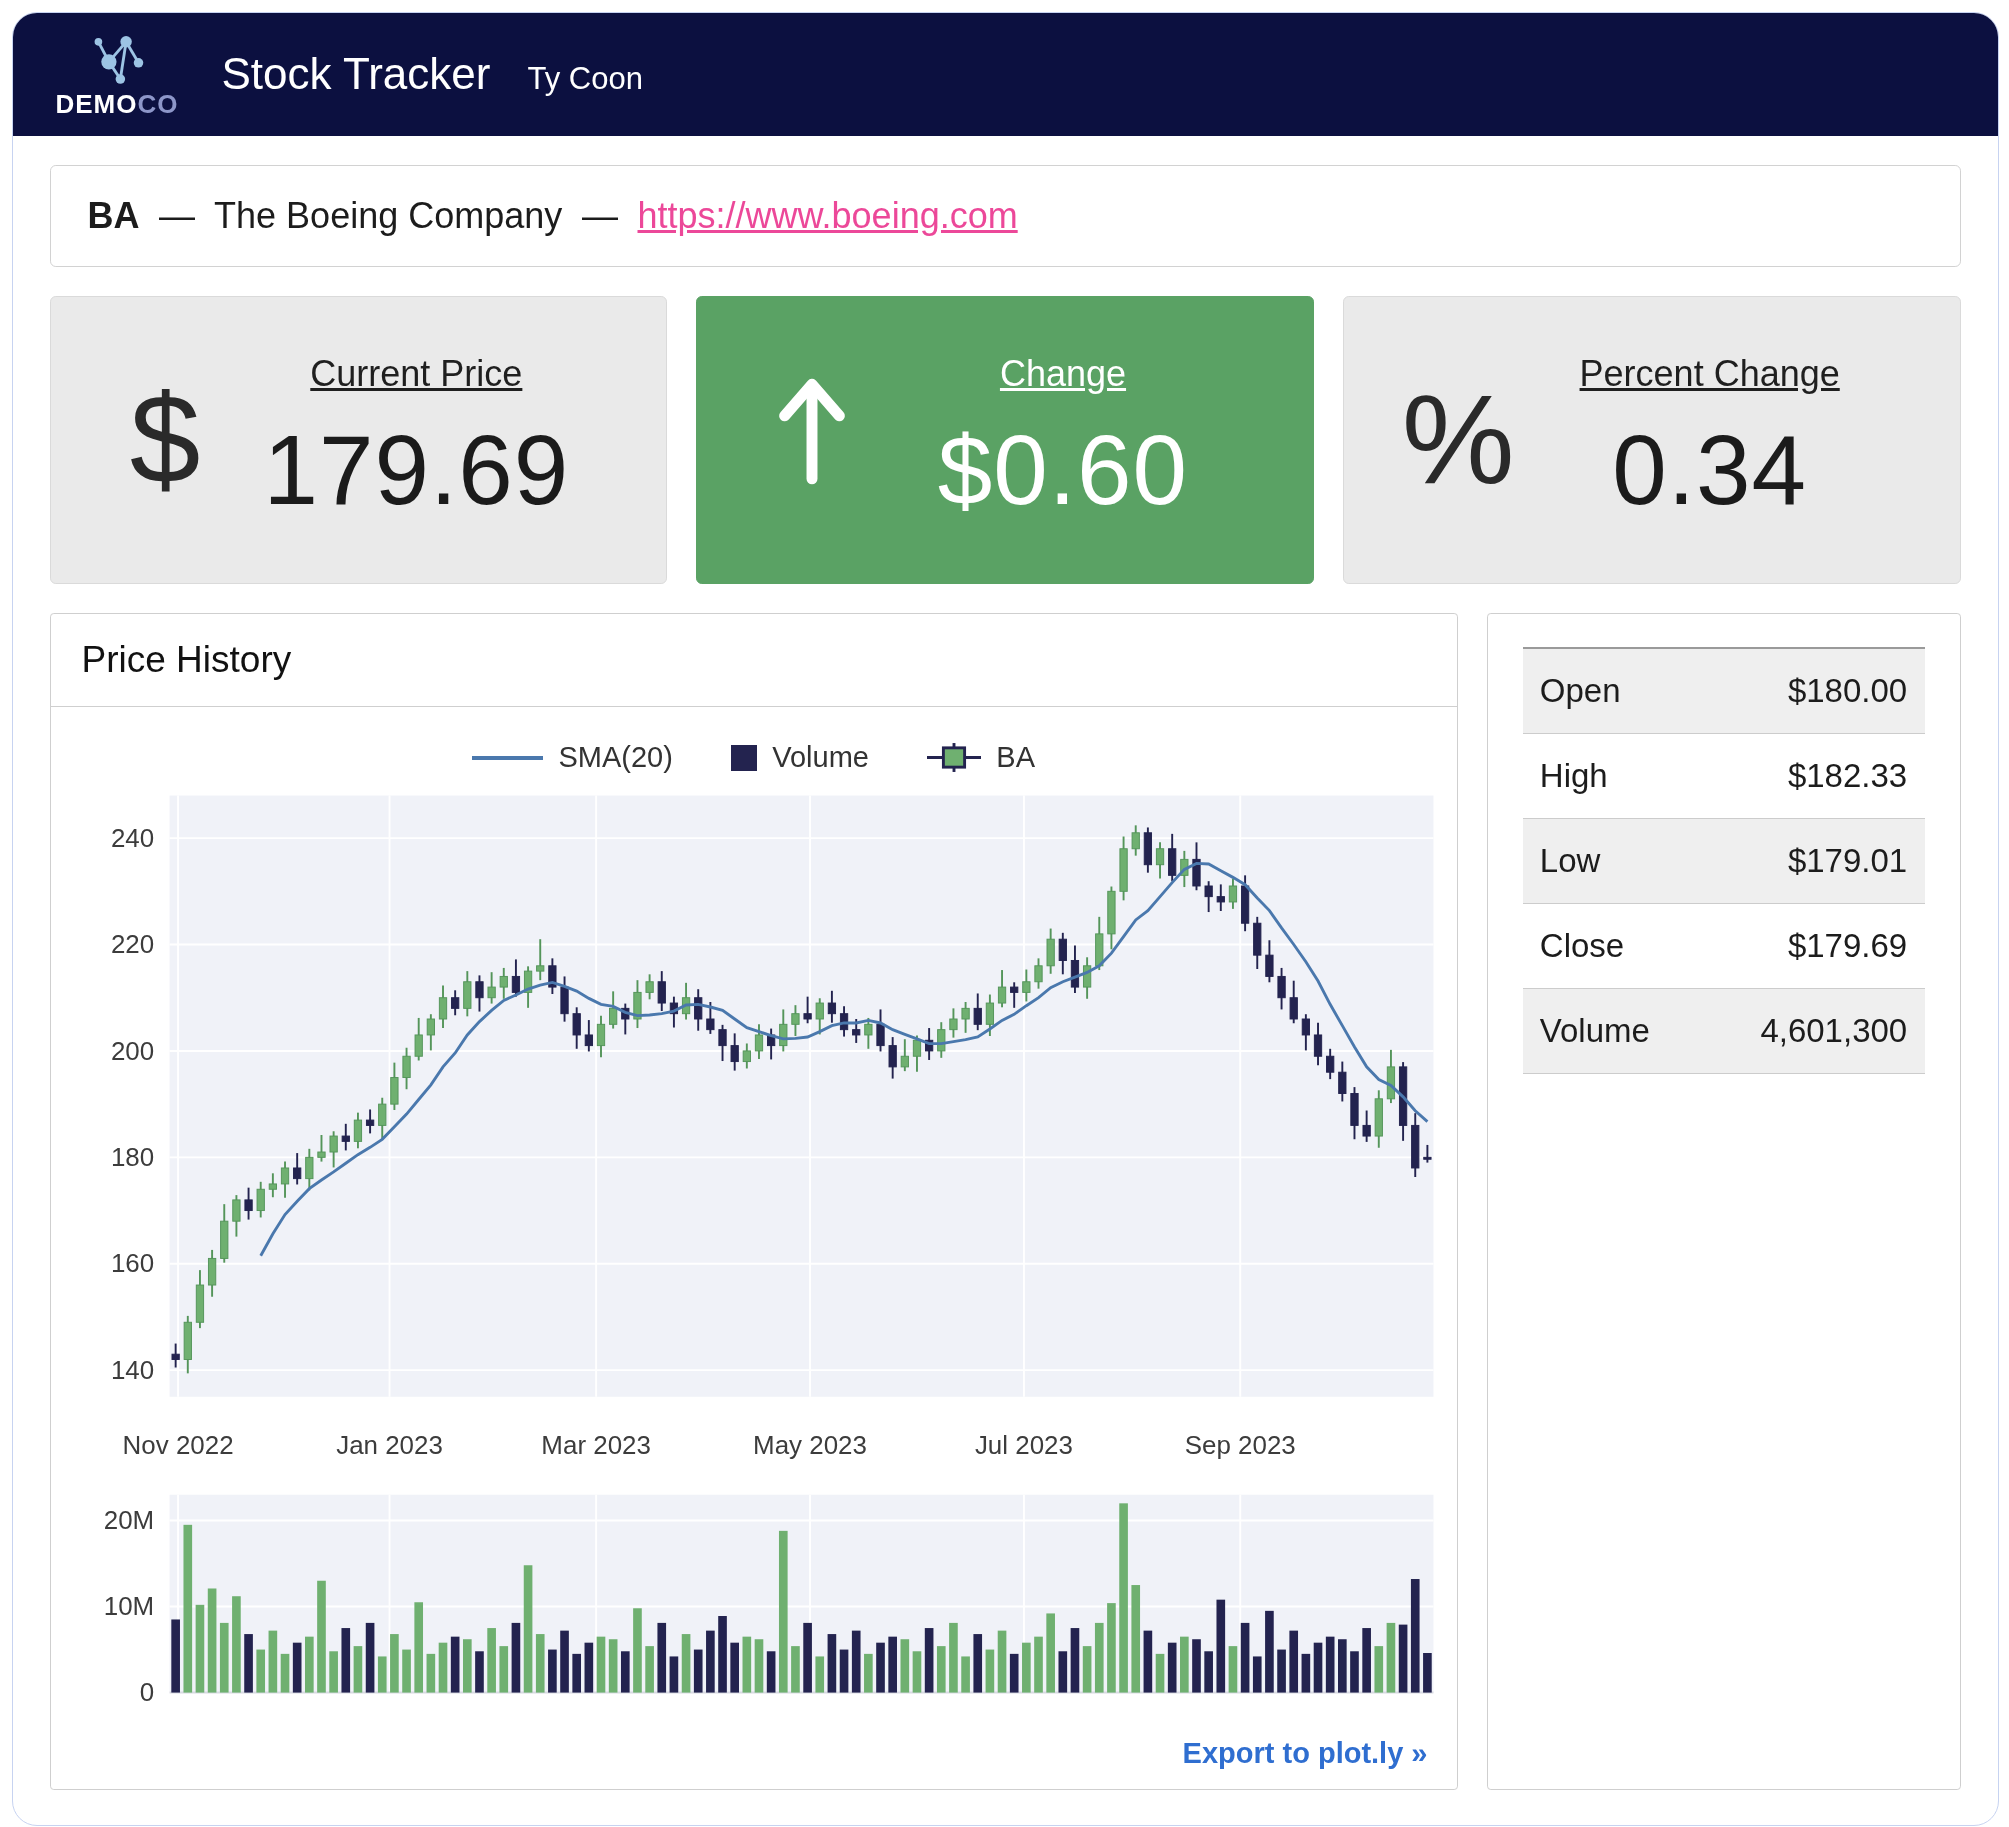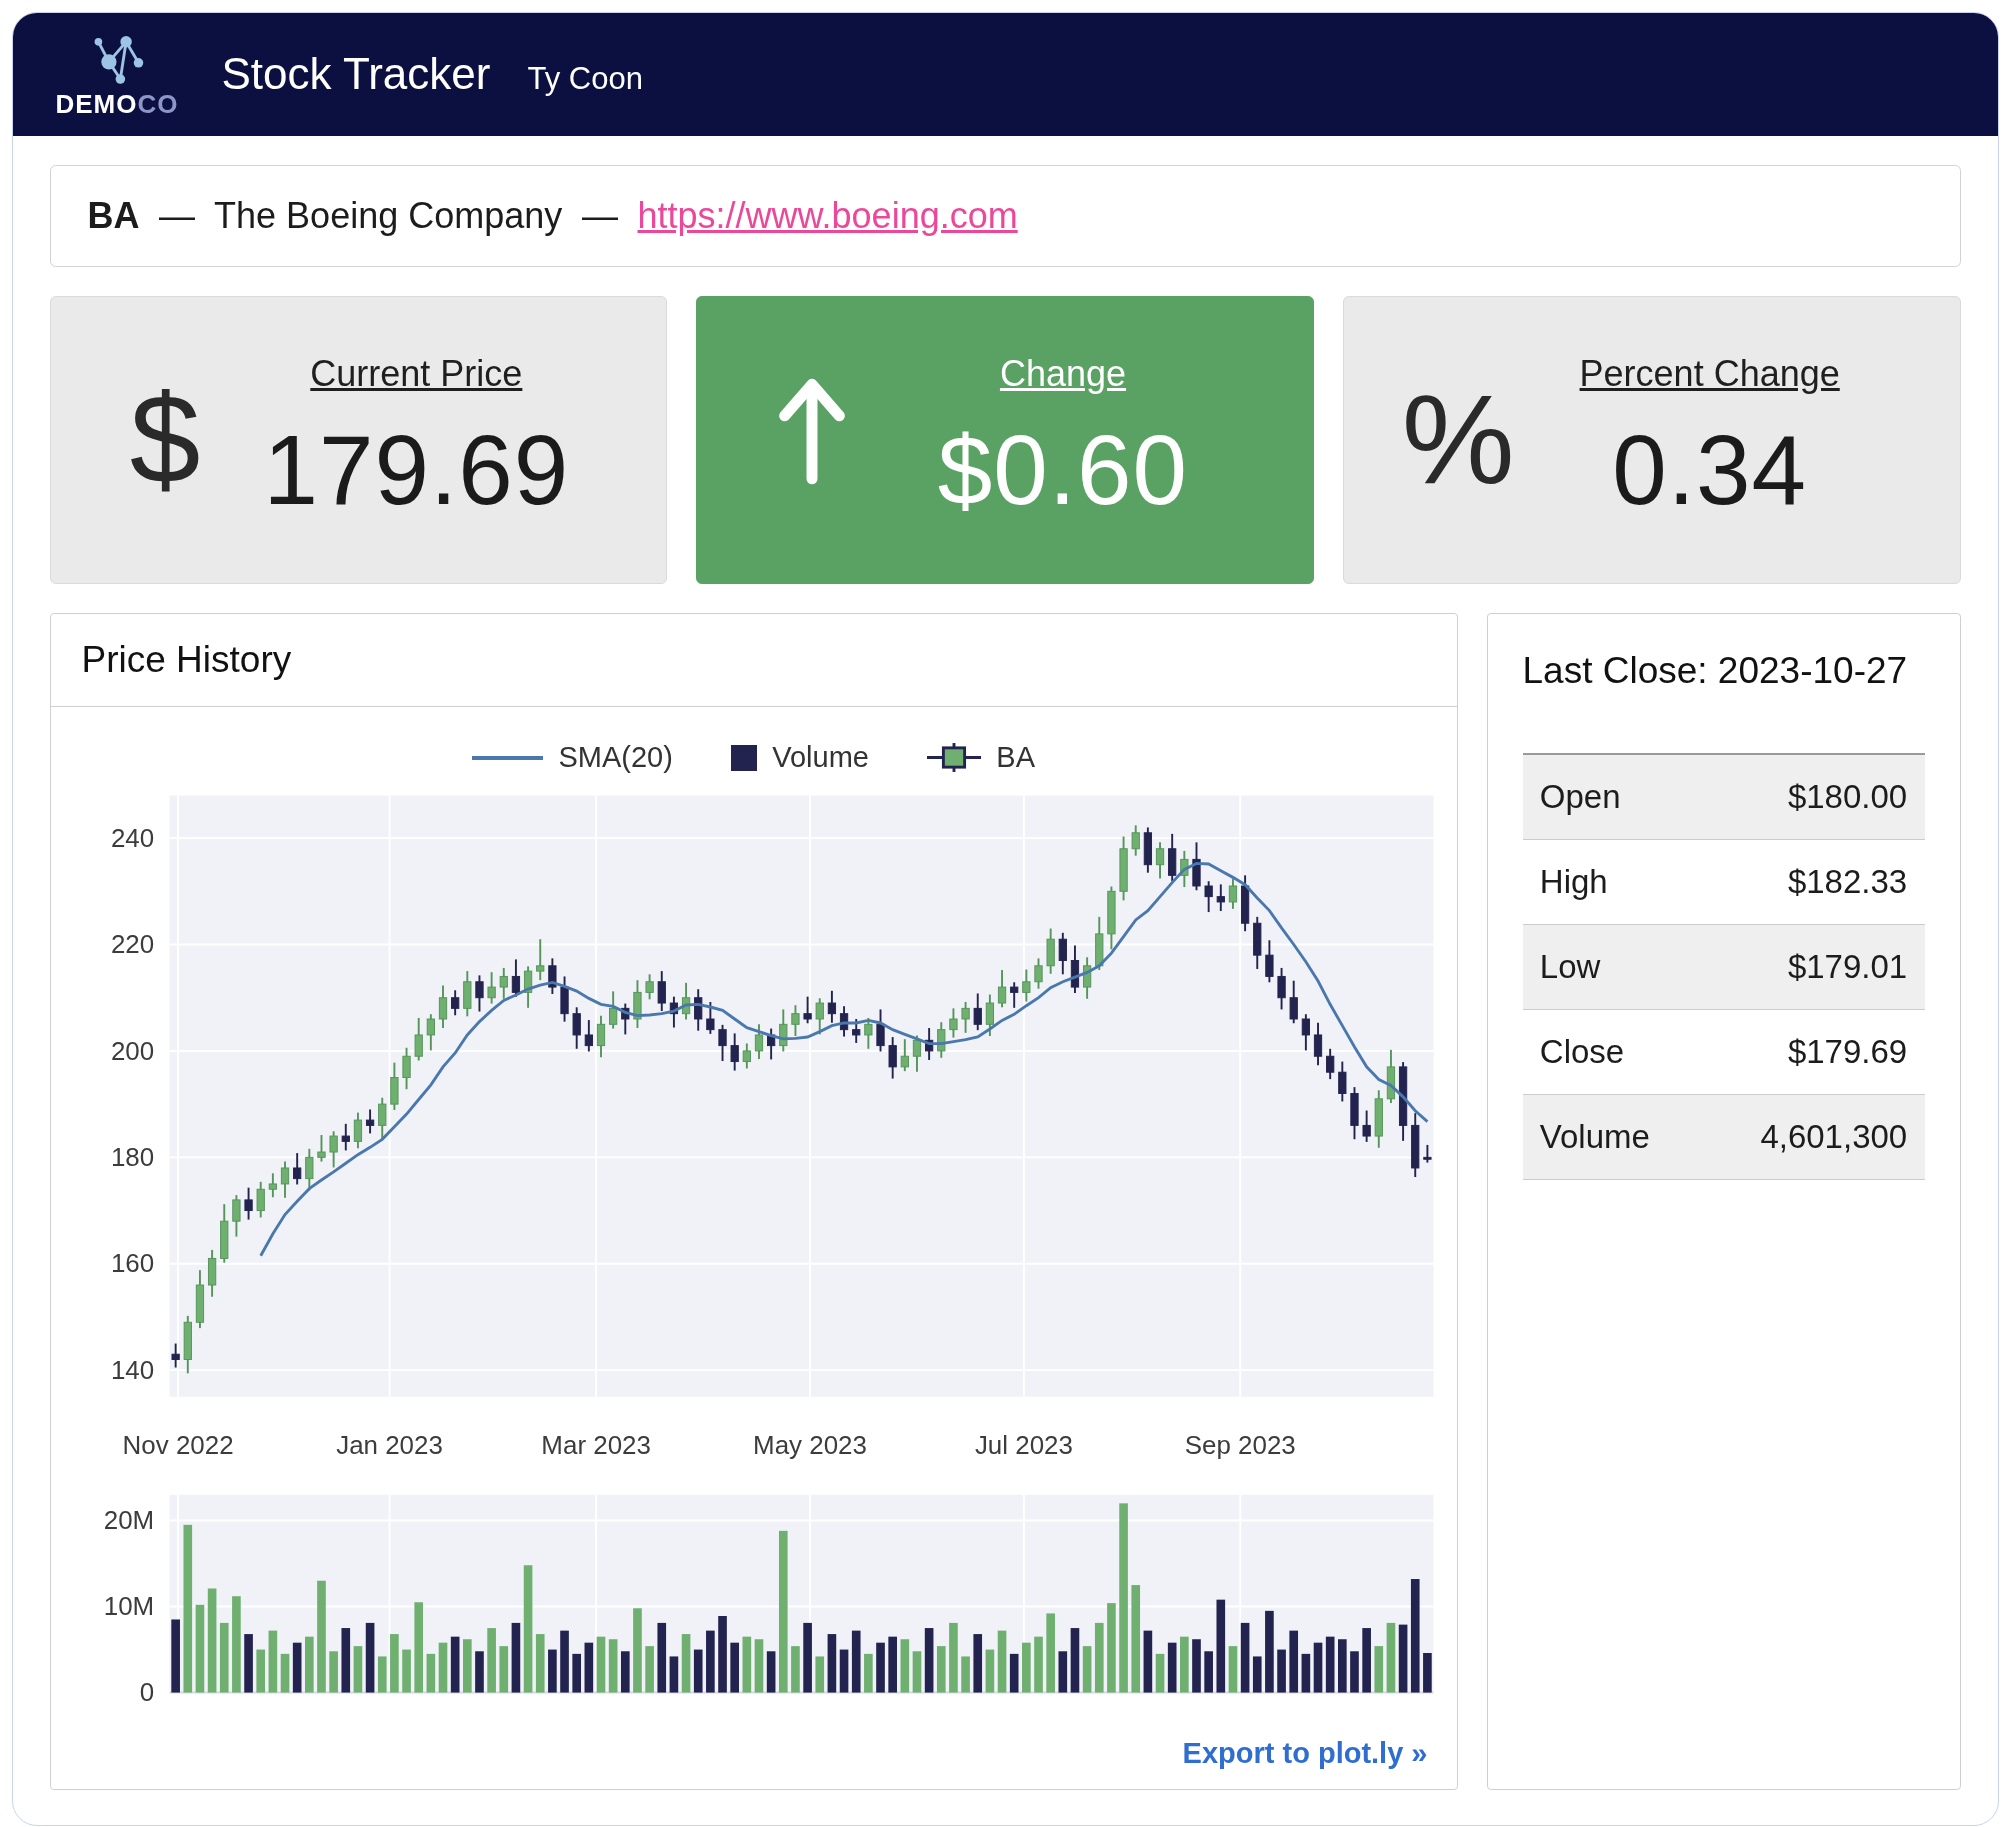--- a/index.html
+++ b/index.html
@@ -500,21 +500,20 @@
             <rect x="1417.873076923077" y="390.70796460176996" width="7.6" height="2" fill="#23234f" stroke="#23234f" stroke-width="1"></rect>
             <path d="M206.9 493.2L219.6 470.3L232.2 450.3L244.9 436.4L257.5 423.3L270.2 414.3L282.8 405.9L295.5 396.9L308.1 387.9L320.8 380.3L333.4 372.0L346.1 358.9L358.8 345.7L371.4 330.5L384.1 315.2L396.7 296.5L409.4 282.0L422.0 263.3L434.7 249.4L447.3 237.7L460.0 227.3L472.6 221.7L485.3 215.5L497.9 211.4L510.6 208.6L523.3 212.7L535.9 217.6L548.6 225.2L561.2 231.4L573.9 233.5L586.5 239.7L599.2 243.2L611.8 242.5L624.5 241.1L637.1 238.4L649.8 232.1L662.4 231.4L675.1 234.2L687.8 237.7L700.4 246.7L713.1 255.7L725.7 259.8L738.4 264.0L751.0 267.4L763.7 266.8L776.3 265.4L789.0 259.8L801.6 253.6L814.3 250.8L826.9 250.8L839.6 248.1L852.3 250.8L864.9 257.8L877.6 262.6L890.2 267.4L902.9 272.3L915.5 272.3L928.2 270.2L940.8 268.1L953.5 265.4L966.1 257.1L978.8 248.1L991.4 241.8L1004.1 232.8L1016.8 224.5L1029.4 214.1L1042.1 207.9L1054.7 203.0L1067.4 198.2L1080.0 191.3L1092.7 178.1L1105.3 160.8L1118.0 143.5L1130.6 133.8L1143.3 119.3L1155.9 104.7L1168.6 90.9L1181.3 84.6L1193.9 85.3L1206.6 92.3L1219.2 99.2L1231.9 106.8L1244.5 120.6L1257.2 133.8L1269.8 151.8L1282.5 169.1L1295.1 187.1L1307.8 207.2L1320.4 231.4L1333.1 253.6L1345.8 275.8L1358.4 296.5L1371.1 309.7L1383.7 315.9L1396.4 327.7L1409.0 342.2L1421.7 353.5" fill="none" stroke="#4a78ad" stroke-width="3"></path>
           </svg>
       </div>
       <div class="export-row">
         <a class="export-link" href="#">Export to plot.ly »</a>
       </div>
     </section>
 
     <aside class="close-panel">
-      <div class="close-title">Last Close: 2023-10-27</div>
       <table class="stats-table">
         <tbody>
           <tr>
             <td>Open</td>
             <td class="val">$180.00</td>
           </tr>
           <tr>
             <td>High</td>
             <td class="val">$182.33</td>
           </tr>

